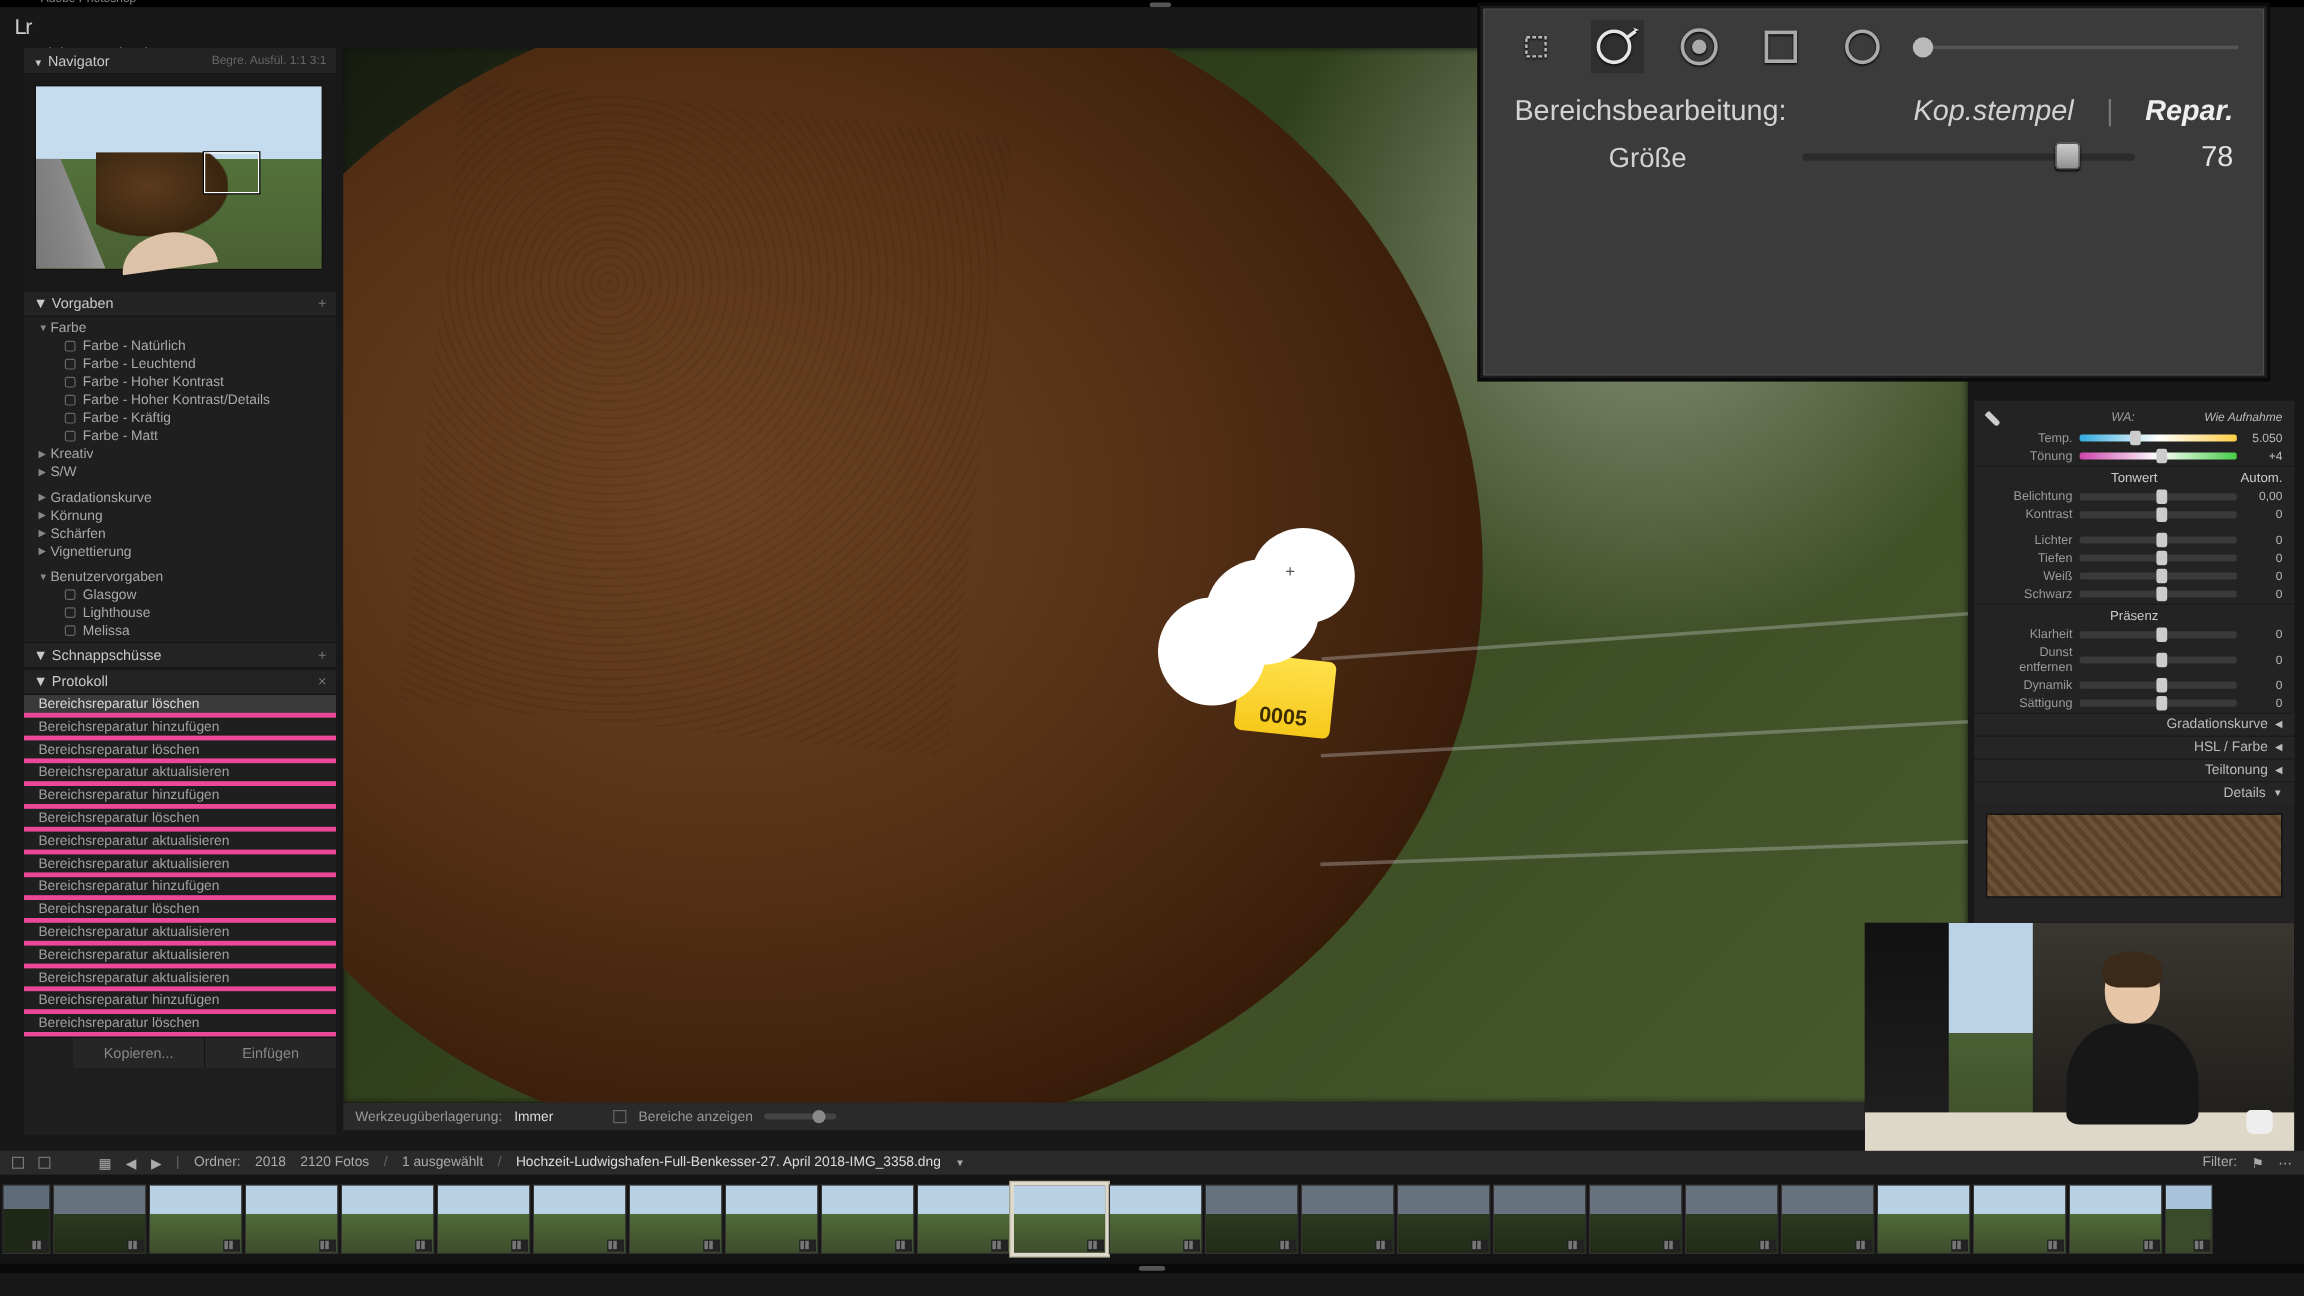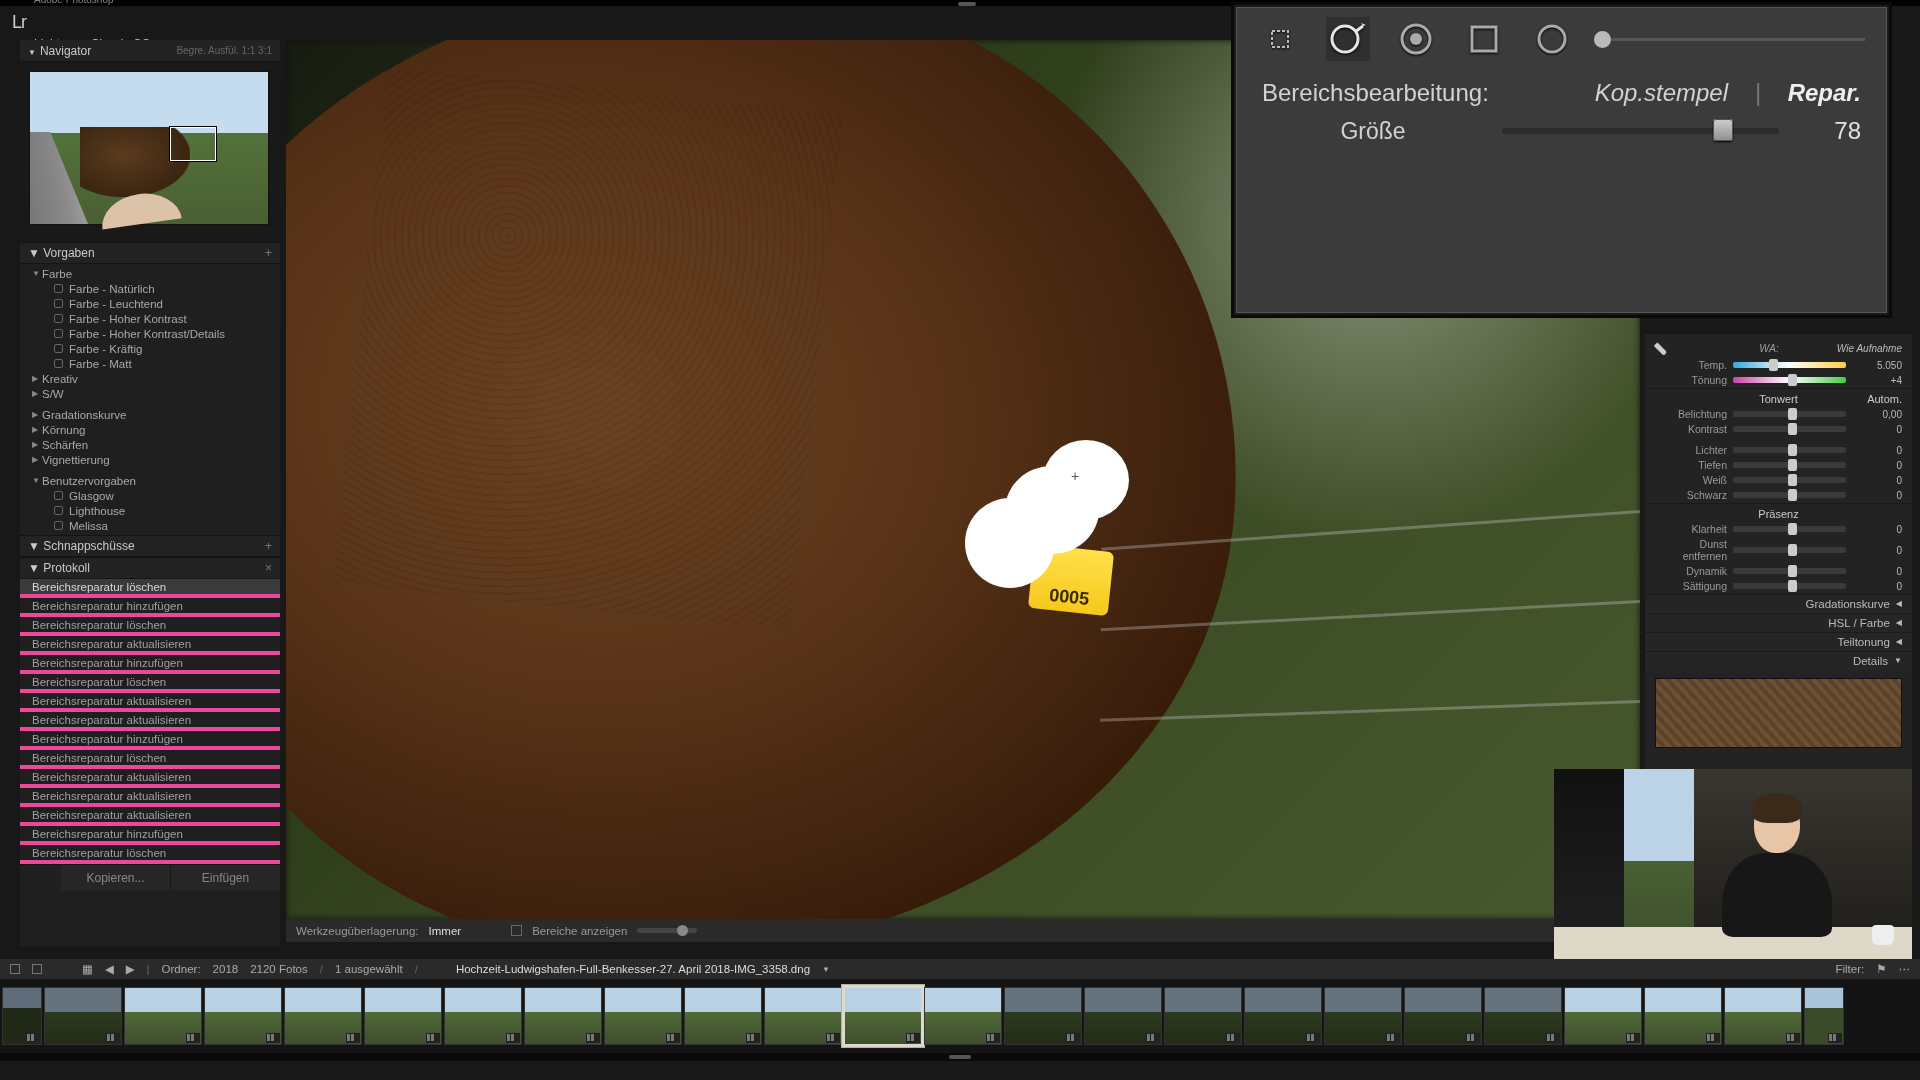--- a/index.html
+++ b/index.html
@@ -76,21 +76,21 @@
 .under-toolbar .slider-sm::after { content:""; position:absolute; left:40px; top:-3px; width:11px; height:11px; background:#888; border-radius:50%;}
 
 
 .right-panel { position:absolute; top:334px; left:1645px; width:267px; height:608px; background:#232323;}
 .rp-row { font-size:10.5px; color:#b4b4b4; display:flex; align-items:center; padding:1.5px 10px; position:relative;}
 .rp-row .lbl { width:78px; text-align:right; padding-right:6px; color:#9a9a9a;}
 .rp-row .bar { flex:1; height:6px; background:#3a3a3a; position:relative; border-radius:2px;}
 .rp-row .bar.gradient-r { background: linear-gradient(to right, #3ad, #fff, #fc4);}
 .rp-row .bar.gradient-g { background: linear-gradient(to right, #c4a, #fff, #4c4);}
 .rp-row .bar .knob { position:absolute; top:-3px; width:9px; height:12px; background:#ccc; border-radius:2px; left:49%;}
-.rp-row .val { width:56px; text-align:right; font-size:10px; color:#bbb;}
+.rp-row .val { width:38px; text-align:right; font-size:10px; color:#bbb;}
 .rp-section-title { font-size:11px; color:#ccc; text-align:center; padding:4px 0 2px 0; border-top:1px solid #1a1a1a; position:relative;}
 .rp-section-title .right-txt { position:absolute; right:10px; top:4px; font-size:11px; color:#ccc;}
 .rp-collapsed { display:flex; justify-content:flex-end; align-items:center; padding:3px 10px; font-size:11.5px; color:#bbb; background:#252525; border-top:1px solid #1a1a1a;}
 .rp-collapsed .tri { font-size:8px; margin-left:6px;}
 .detail-thumb { margin:8px 10px; height:70px; background: repeating-linear-gradient(48deg, #6b5236 0 4px, #5b4229 4px 8px); border:1px solid #111;}
 
 
 .spot-panel { position:absolute; top: 5px; left:1234px; width:655px; height:310px; background:#3b3b3b; border:2px solid #1a1a1a; box-shadow: 0 0 0 3px #0a0a0a, inset 0 0 0 1px #555; }
 .spot-toolbar { display:flex; align-items:center; gap:24px; padding:10px 22px 8px 22px;}
 .spot-tool { width:44px; height:44px; display:flex; align-items:center; justify-content:center;}
@@ -507,21 +507,21 @@
   <span>▦</span>
   <span>◀</span>
   <span>▶</span>
   <span class="sep">|</span>
   <span>Ordner:</span>
   <span>2018</span>
   <span>2120 Fotos</span>
   <span class="sep">/</span>
   <span>1 ausgewählt</span>
   <span class="sep">/</span>
-  <span style="color:#ddd;margin-left:26px;">Hochzeit-Ludwigshafen-Full-Benkesser-27. April 2018-IMG_3358.dng</span>
+  <span style="color:#ddd;">Hochzeit-Ludwigshafen-Full-Benkesser-27. April 2018-IMG_3358.dng</span>
   <span style="font-size:8px;">▼</span>
   <span style="flex:1"></span>
   <span>Filter:</span>
   <span>⚑</span>
   <span>⋯</span>
 </div>
 
 <div class="filmstrip">
   <div class="film-thumb portrait">
       <div class="img dark"></div>

